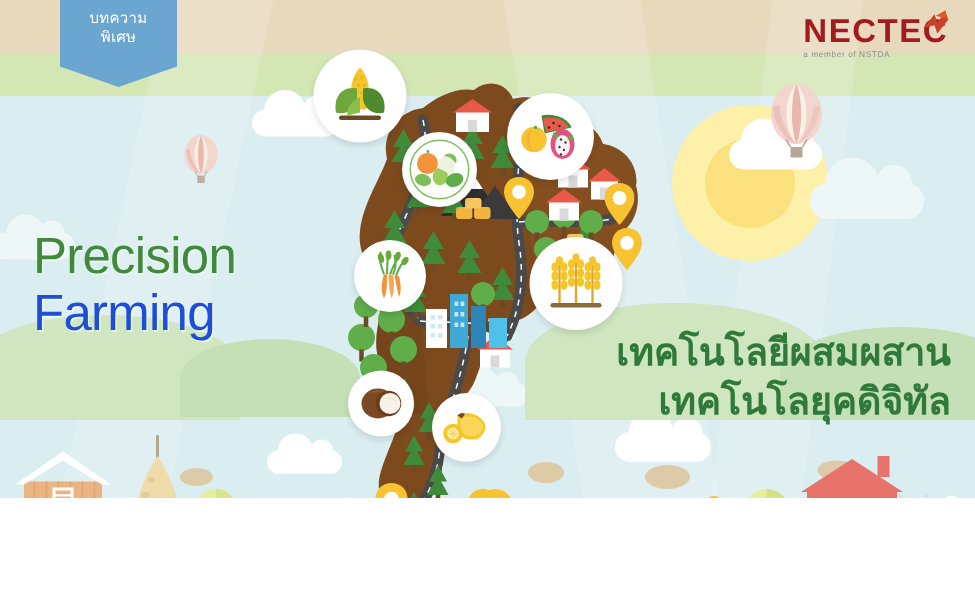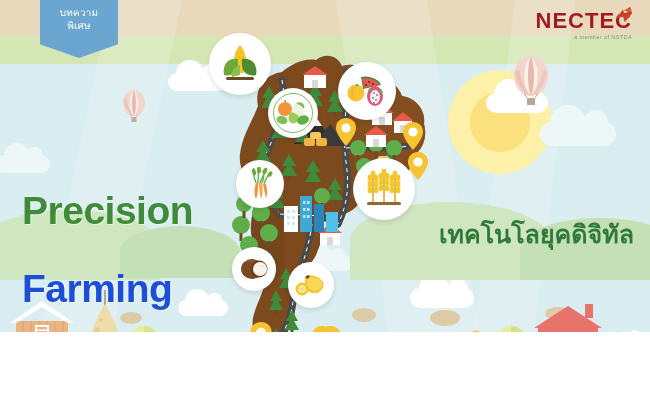--- a/index.html
+++ b/index.html
@@ -48,32 +48,32 @@
   .cloud.c7:after{width:15px;height:15px;left:29px;top:-7px;}
 
   
   #ribbon{left:40px;top:-4px;width:78px;height:62px;background:#6aa6cf;
           clip-path:polygon(0 0,100% 0,100% 78%,50% 100%,0 78%);
           box-shadow:0 1px 3px rgba(0,0,0,.08);}
   #ribbon .rtxt{position:absolute;left:0;right:0;top:10px;text-align:center;
           color:#ffffff;font-size:10px;line-height:13px;letter-spacing:.2px;}
 
   
-  #logo{right:18px;top:10px;text-align:right;}
+  #logo{right:18px;top:10px;text-align:left;}
   #logo-word{font-size:22px;font-weight:bold;letter-spacing:1px;color:#a31b20;
              line-height:22px;font-family:"Liberation Sans",sans-serif;}
   #logo-sub{font-size:5.5px;color:#8d8d8d;letter-spacing:.4px;margin-top:2px;
             font-family:"Liberation Sans",sans-serif;}
   #logo-mark{position:absolute;right:-2px;top:-6px;width:22px;height:22px;}
 
   
   #headline{left:22px;top:152px;width:260px;}
-  .hl{font-weight:bold;font-size:39px;line-height:38px;color:#2a6b2d;
+  .hl{font-weight:normal;font-size:34px;line-height:38px;color:#2a6b2d;
       font-family:"Liberation Sans",sans-serif;letter-spacing:-.5px;
-      text-shadow:1px 1px 0 rgba(255,255,255,.5);margin-top:40px;}
+      text-shadow:1px 1px 0 rgba(255,255,255,.5);}
   .hl.l1{color:#3f8b3a;}
   .hl.l2{color:#1d4ed8;text-align:left;padding-right:28px;}
 
   
   #thaiHead{right:16px;top:218px;text-align:right;color:#2f7a3a;
             font-size:25px;line-height:33px;font-weight:bold;}
 
   
   #ground-soil{left:0;bottom:0;width:650px;height:36px;background:#e8d9bd;}
   #ground-grass{left:0;bottom:30px;width:650px;height:28px;background:#d5e6b5;}
@@ -843,16 +843,17 @@
     <div id="logo-word">NECTEC</div>
     <div id="logo-sub">a member of NSTDA</div>
   </div>
 
   <div id="headline" class="abs nosel">
     <div class="hl l1">Precision</div>
     <div class="hl l2">Farming</div>
   </div>
 
   <div id="thaiHead" class="abs nosel">
+    <div>เทคโนโลยีผสมผสาน</div>
     <div>เทคโนโลยุคดิจิทัล</div>
   </div>
 
 </div>
 
 </body></html>

